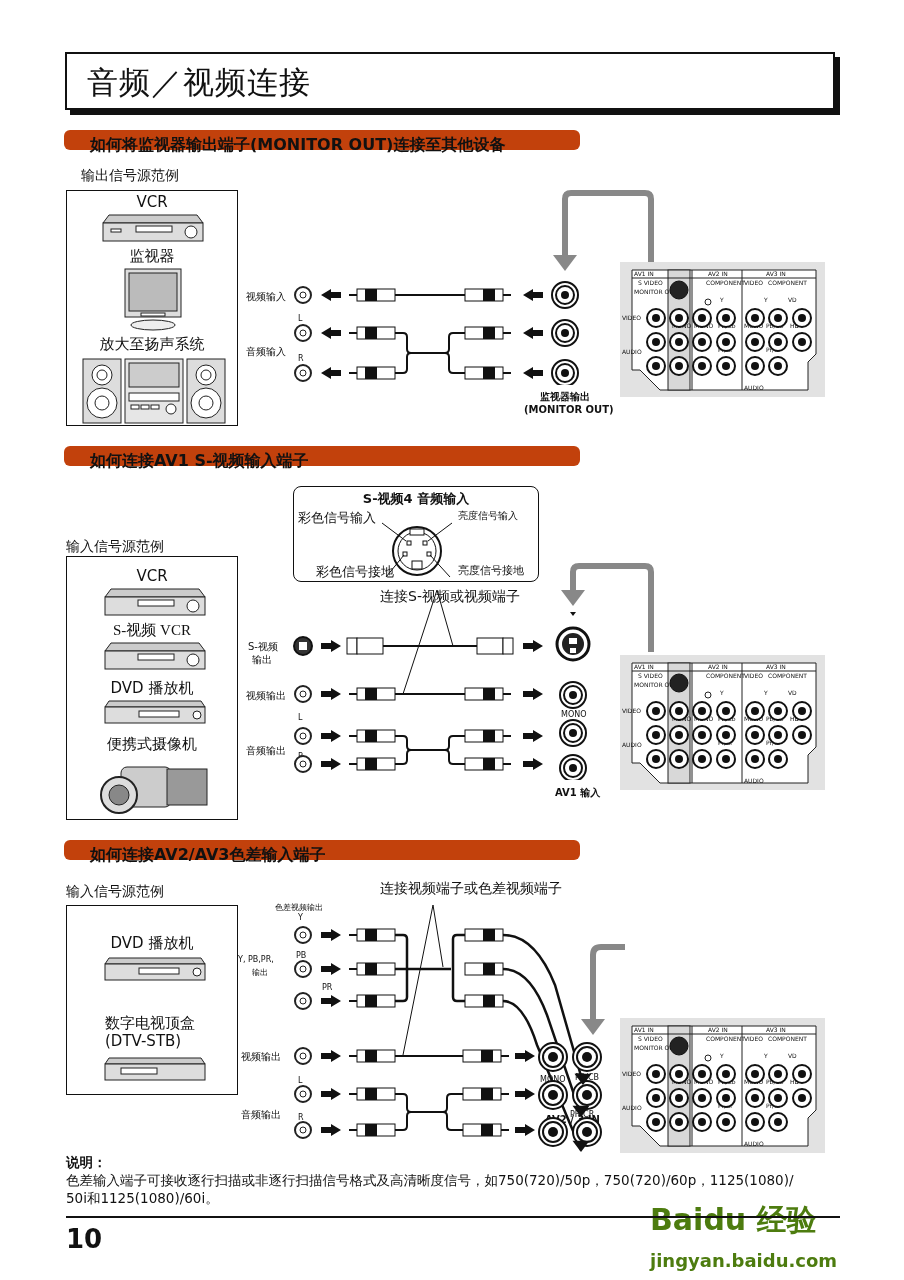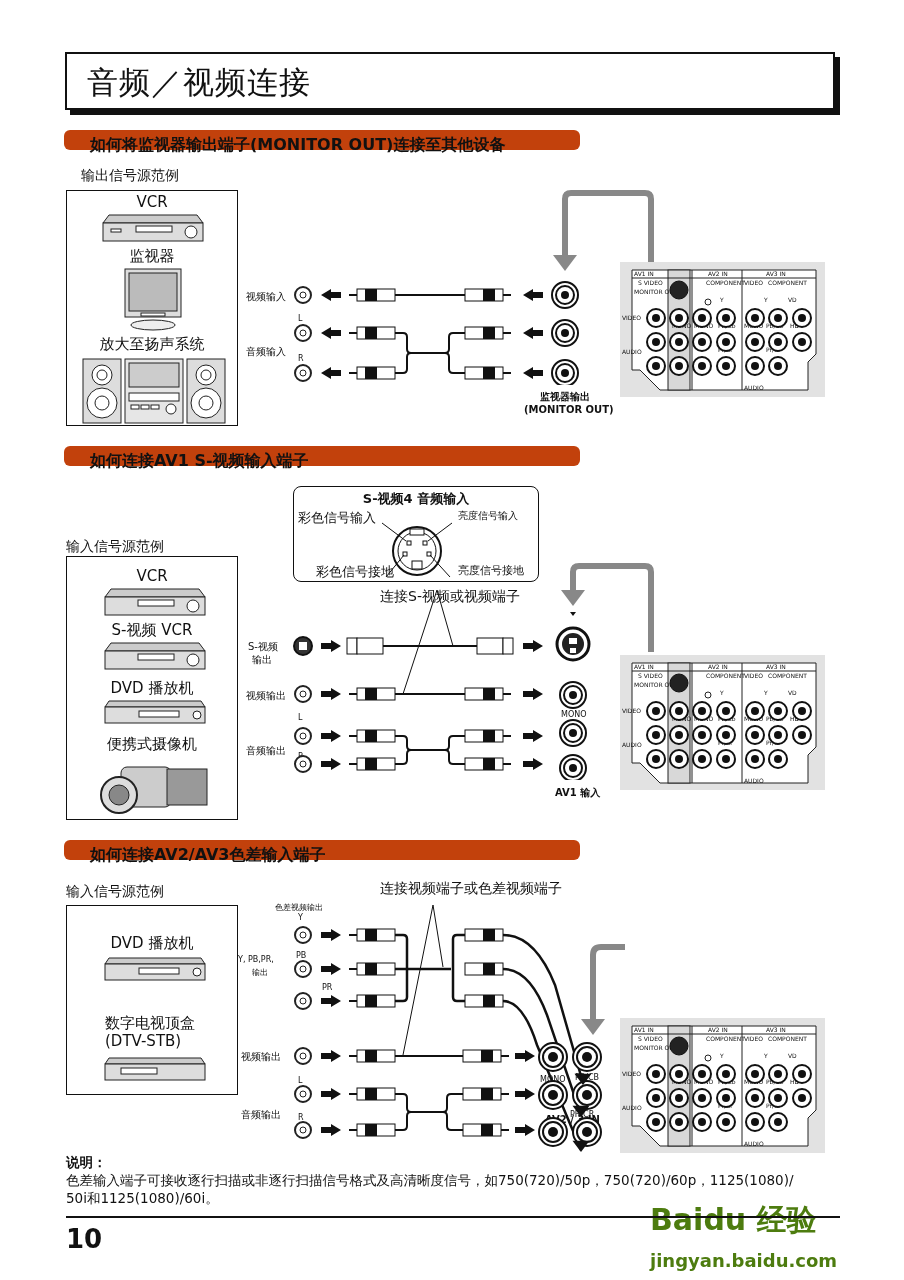--- a/index.html
+++ b/index.html
@@ -260,21 +260,21 @@
 <div class="abs label" style="left:380px; top:588px;">连接S-视频或视频端子</div>
 
 <div class="abs src-box" style="left:66px; top:556px; width:172px; height:264px;">
   <div class="dev-label" style="top:10px;">VCR</div>
   <svg class="abs" style="left:36px; top:30px;" width="104" height="30">
     <polygon points="8,2 96,2 102,10 2,10" fill="#ccc" stroke="#222"></polygon>
       <rect x="2" y="10" width="100" height="18" fill="#ddd" stroke="#222"></rect>
     <rect x="35" y="13" width="36" height="6" fill="#fff" stroke="#222"></rect>
       <circle cx="90" cy="19" r="6" fill="#fff" stroke="#222"></circle>
   </svg>
-  <div class="dev-label" style="top:64px;">S-视频  VCR</div>
+  <div class="dev-label" style="top:64px;font-family:Liberation Serif, serif;">S-视频  VCR</div>
   <svg class="abs" style="left:36px; top:84px;" width="104" height="30">
     <polygon points="8,2 96,2 102,10 2,10" fill="#ccc" stroke="#222"></polygon>
       <rect x="2" y="10" width="100" height="18" fill="#ddd" stroke="#222"></rect>
     <rect x="35" y="13" width="36" height="6" fill="#fff" stroke="#222"></rect>
       <circle cx="90" cy="19" r="6" fill="#fff" stroke="#222"></circle>
   </svg>
   <div class="dev-label" style="top:122px;">DVD 播放机</div>
   <svg class="abs" style="left:36px; top:142px;" width="104" height="28">
     <polygon points="6,2 98,2 102,8 2,8" fill="#ccc" stroke="#222"></polygon>
       <rect x="2" y="8" width="100" height="16" fill="#ddd" stroke="#222"></rect>

